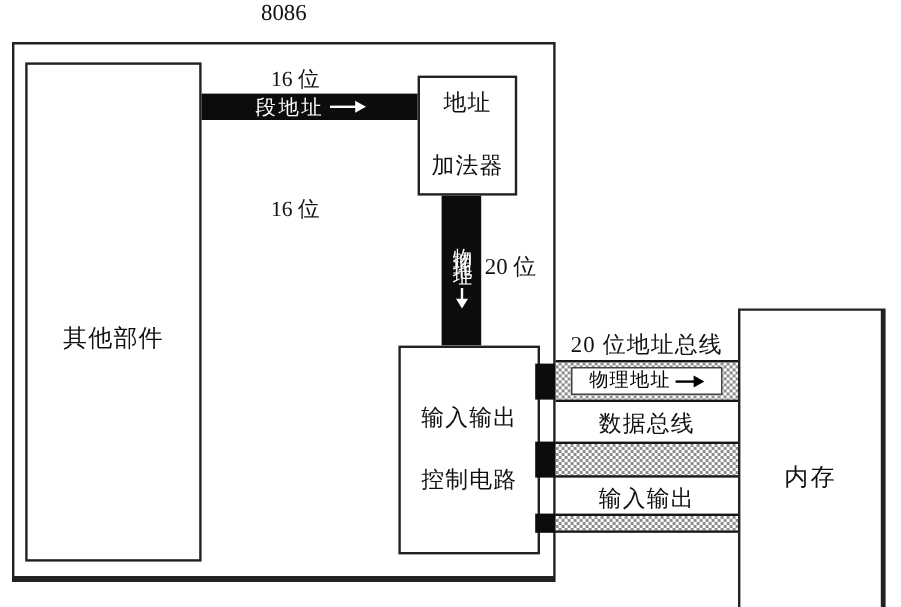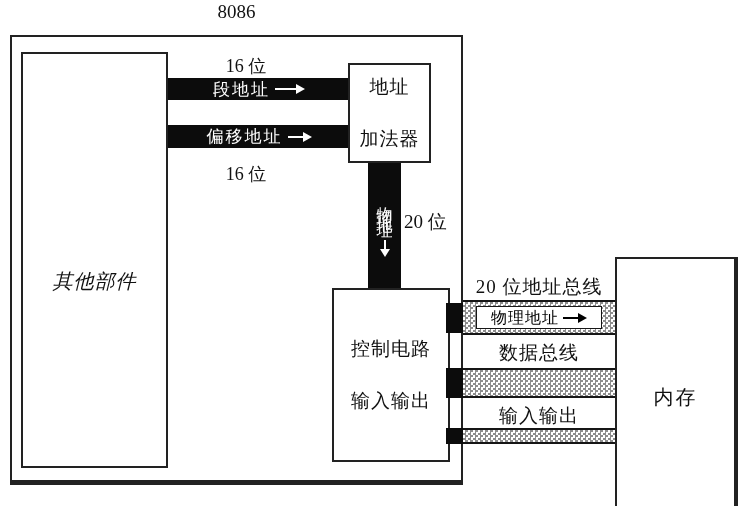--- a/index.html
+++ b/index.html
@@ -50,51 +50,47 @@
 </head>
 <body>
 
 <div class="canvas">
 
   <div class="abs lbl" style="left:10px;top:1px;width:453px;text-align:center;font-size:19px;">8086</div>
 
   <div class="abs box" style="left:10px;top:35px;width:453px;height:450px;border-bottom-width:5px;"></div>
 
   <div class="abs box" style="left:21px;top:52px;width:147px;height:416px;"></div>
-  <div class="abs lbl" style="left:21px;top:268px;width:147px;text-align:center;font-size:20px;letter-spacing:1px;font-style:italic;">其他部件</div>
+  <div class="abs lbl" style="left:21px;top:268px;width:147px;text-align:center;font-size:20px;letter-spacing:1px;">其他部件</div>
 
   <div class="abs lbl" style="left:196px;top:54px;width:100px;text-align:center;font-size:18px;">16 位</div>
 
   <div class="abs blackbar" style="left:168px;top:78px;width:182px;height:22px;justify-content:center;">
     <span class="bar-label">段地址</span>
     <span class="arrow-right"></span>
   </div>
 
-  <div class="abs blackbar" style="left:168px;top:125px;width:182px;height:23px;">
-    <span class="bar-label">偏移地址</span>
-    <span class="arrow-right short"></span>
-  </div>
 
   <div class="abs lbl" style="left:196px;top:162px;width:100px;text-align:center;font-size:18px;">16 位</div>
 
   <div class="abs box center-col" style="left:348px;top:63px;width:83px;height:100px;">
     <div class="two-line">地址</div>
     <div class="two-line">加法器</div>
   </div>
 
   <div class="abs vbar" style="left:368px;top:163px;width:33px;height:125px;">
     <span class="vtext">物理地址</span>
     <span class="arrow-down" style="color:#fff;"></span>
   </div>
 
   <div class="abs lbl" style="left:404px;top:209px;font-size:19px;">20 位</div>
 
   <div class="abs box center-col" style="left:332px;top:288px;width:118px;height:174px;">
+    <div class="two-line">输入输出</div>
     <div class="two-line">控制电路</div>
-    <div class="two-line">输入输出</div>
   </div>
 
   <div class="abs tab" style="left:446px;top:303px;width:17px;height:30px;"></div>
   <div class="abs tab" style="left:446px;top:368px;width:17px;height:30px;"></div>
   <div class="abs tab" style="left:446px;top:428px;width:17px;height:16px;"></div>
 
   <div class="abs lbl bus-title" style="left:465px;top:274px;width:148px;text-align:center;">20 位地址总线</div>
 
   <div class="abs hatch" style="left:463px;top:300px;width:152px;height:35px;">
     <div class="bus-tag">

